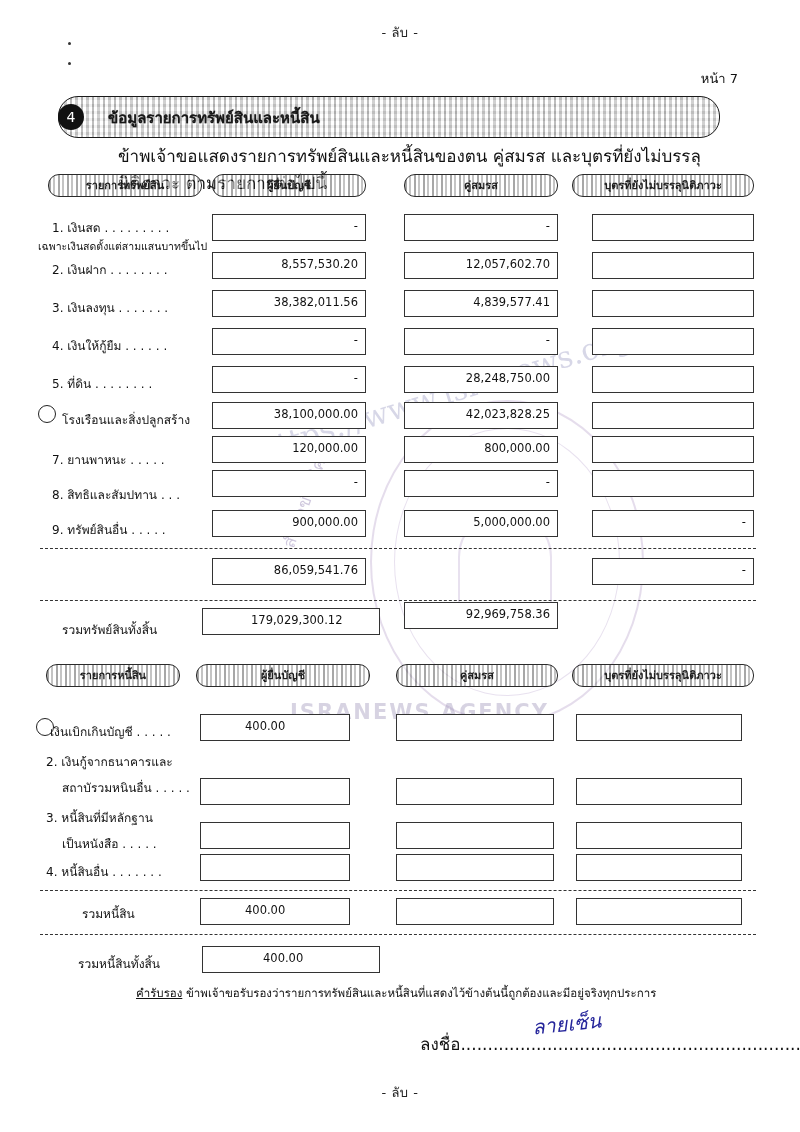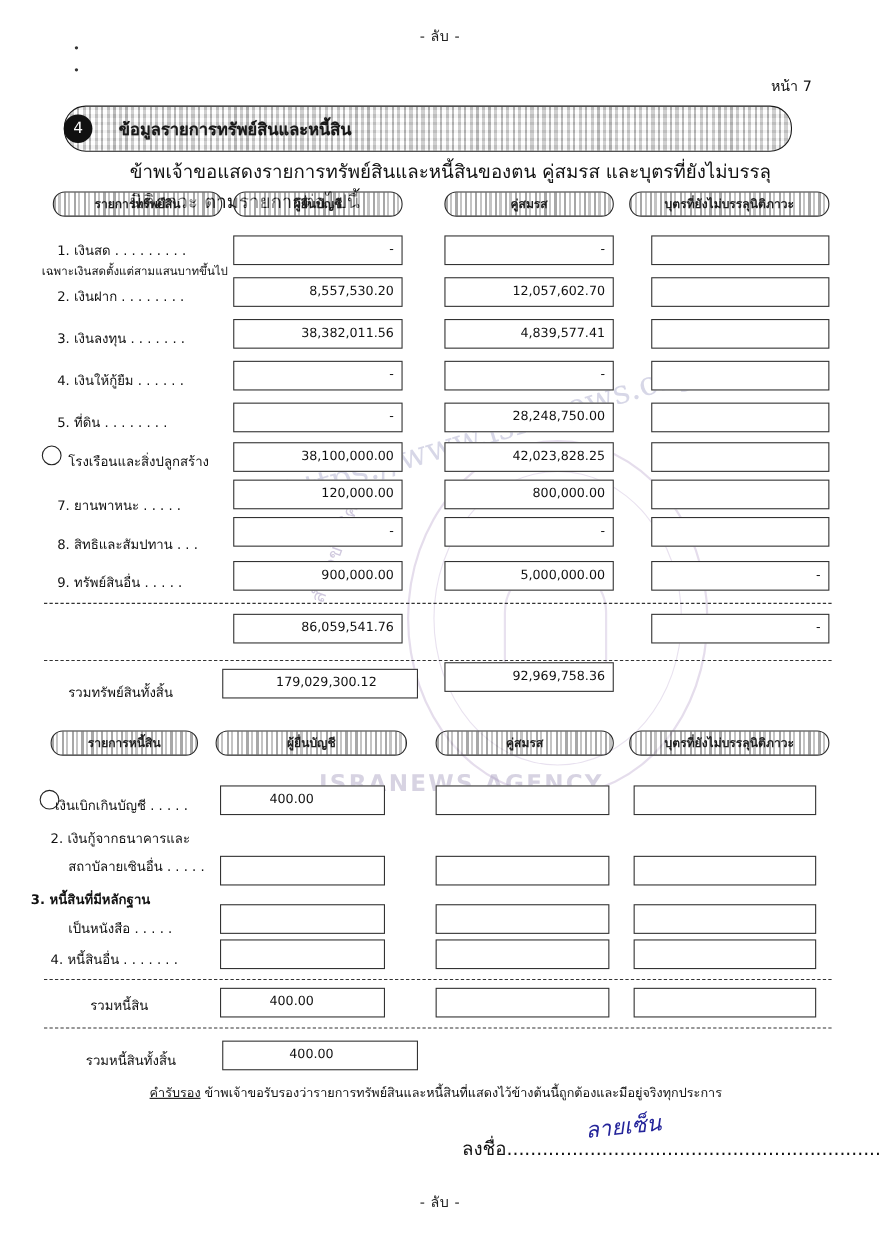--- a/index.html
+++ b/index.html
@@ -308,32 +308,32 @@
       <span class="val" style="right:auto;left:44px;">400.00</span>
     </div>
   <div class="box" style="left:396px;top:714px;width:156px;">
       <span class="val"></span>
     </div>
   <div class="box" style="left:576px;top:714px;width:164px;">
       <span class="val"></span>
     </div>
 
   <div class="rowlabel" style="left:46px;top:752px;text-align:right;"><span>2.</span> <span>เงินกู้จากธนาคารและ</span></div>
-  <div class="rowlabel" style="left:62px;top:778px;">สถาบัลายเซินอื่น  . . . . .</div>
+  <div class="rowlabel" style="left:62px;top:778px;">สถาบัรวมหนินอื่น  . . . . .</div>
   <div class="box" style="left:200px;top:778px;width:148px;">
       <span class="val"></span>
     </div>
   <div class="box" style="left:396px;top:778px;width:156px;">
       <span class="val"></span>
     </div>
   <div class="box" style="left:576px;top:778px;width:164px;">
       <span class="val"></span>
     </div>
 
-  <div class="rowlabel" style="left:28px;top:808px;font-weight:bold;"><span>3.</span> <span>หนี้สินที่มีหลักฐาน</span></div>
+  <div class="rowlabel" style="left:46px;top:808px;"><span>3.</span> <span>หนี้สินที่มีหลักฐาน</span></div>
   <div class="rowlabel" style="left:62px;top:834px;">เป็นหนังสือ  . . . . .</div>
   <div class="box" style="left:200px;top:822px;width:148px;">
       <span class="val"></span>
     </div>
   <div class="box" style="left:396px;top:822px;width:156px;">
       <span class="val"></span>
     </div>
   <div class="box" style="left:576px;top:822px;width:164px;">
       <span class="val"></span>
     </div>

